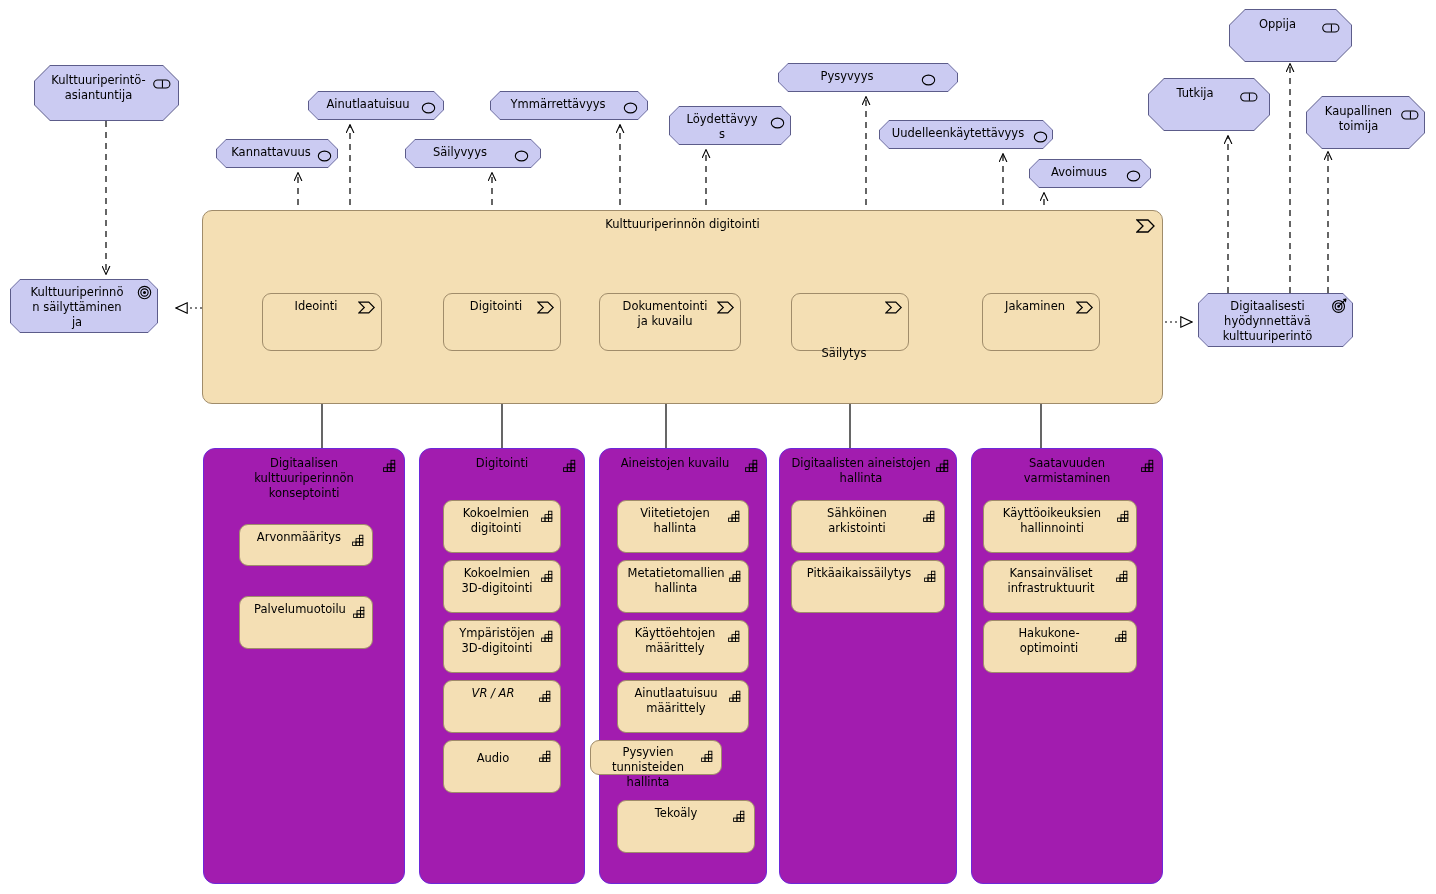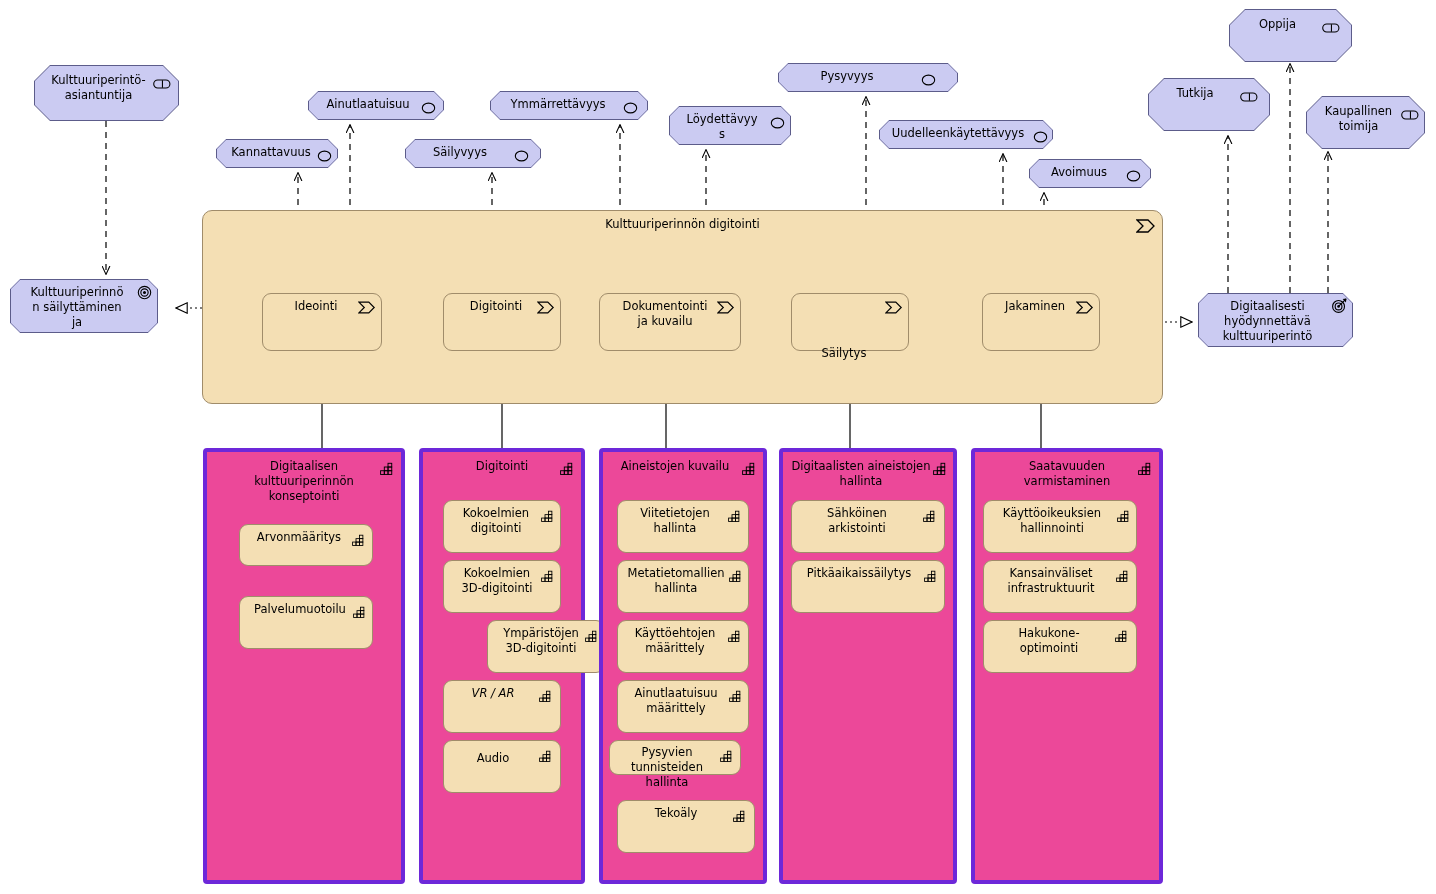--- a/index.html
+++ b/index.html
@@ -65,23 +65,23 @@
     background:#f4dfb4;
     border:1px solid #a08c6a;
     border-radius:10px;
   }
   .proc{
     background:#f4dfb4;
     border:1px solid #a08c6a;
     border-radius:9px;
   }
   .capgroup{
-    background:#ec4899;
-    border:4px solid #6d28d9;
-    border-radius:4px;
+    background:#a21caf;
+    border:1px solid #6d28d9;
+    border-radius:12px;
   }
   .cap{
     background:#f4dfb4;
     border:1px solid #a08c6a;
     border-radius:9px;
   }
 
   .svglayer{position:absolute;left:0;top:0;width:1436px;height:894px;pointer-events:none;}
 </style>
 </head>
@@ -427,21 +427,21 @@
       <svg width="13" height="12" viewBox="0 0 15 14">
           <rect x="0.6" y="9.4" width="4" height="4" fill="none" stroke="#000" stroke-width="1"></rect>
           <rect x="4.6" y="9.4" width="4" height="4" fill="none" stroke="#000" stroke-width="1"></rect>
           <rect x="8.6" y="9.4" width="4" height="4" fill="none" stroke="#000" stroke-width="1"></rect>
           <rect x="4.6" y="5.4" width="4" height="4" fill="none" stroke="#000" stroke-width="1"></rect>
           <rect x="8.6" y="5.4" width="4" height="4" fill="none" stroke="#000" stroke-width="1"></rect>
           <rect x="8.6" y="1.4" width="4" height="4" fill="none" stroke="#000" stroke-width="1"></rect>
         </svg>
     </span>
   </div>
-  <div class="node cap" style="left:443px;top:620px;width:118px;height:53px;margin-left:44px;">
+  <div class="node cap" style="left:443px;top:620px;width:118px;height:53px;">
     <div class="lbl" style="top:5px;font-size:11.5px;white-space:pre-line;padding:0 14px 0 4px;">Ympäristöjen
 3D-digitointi</div>
     <span class="icon" style="right:6px;top:6px;">
       <svg width="13" height="12" viewBox="0 0 15 14">
           <rect x="0.6" y="9.4" width="4" height="4" fill="none" stroke="#000" stroke-width="1"></rect>
           <rect x="4.6" y="9.4" width="4" height="4" fill="none" stroke="#000" stroke-width="1"></rect>
           <rect x="8.6" y="9.4" width="4" height="4" fill="none" stroke="#000" stroke-width="1"></rect>
           <rect x="4.6" y="5.4" width="4" height="4" fill="none" stroke="#000" stroke-width="1"></rect>
           <rect x="8.6" y="5.4" width="4" height="4" fill="none" stroke="#000" stroke-width="1"></rect>
           <rect x="8.6" y="1.4" width="4" height="4" fill="none" stroke="#000" stroke-width="1"></rect>
@@ -537,21 +537,21 @@
       <svg width="13" height="12" viewBox="0 0 15 14">
           <rect x="0.6" y="9.4" width="4" height="4" fill="none" stroke="#000" stroke-width="1"></rect>
           <rect x="4.6" y="9.4" width="4" height="4" fill="none" stroke="#000" stroke-width="1"></rect>
           <rect x="8.6" y="9.4" width="4" height="4" fill="none" stroke="#000" stroke-width="1"></rect>
           <rect x="4.6" y="5.4" width="4" height="4" fill="none" stroke="#000" stroke-width="1"></rect>
           <rect x="8.6" y="5.4" width="4" height="4" fill="none" stroke="#000" stroke-width="1"></rect>
           <rect x="8.6" y="1.4" width="4" height="4" fill="none" stroke="#000" stroke-width="1"></rect>
         </svg>
     </span>
   </div>
-  <div class="node cap" style="left:609px;top:740px;width:132px;height:35px;text-decoration:underline;">
+  <div class="node cap" style="left:590px;top:740px;width:132px;height:35px;text-decoration:underline;">
     <div class="lbl" style="top:4px;font-size:11.5px;white-space:pre-line;padding:0 20px 0 4px;">Pysyvien
 tunnisteiden
 hallinta</div>
     <span class="icon" style="right:7px;top:6px;">
       <svg width="13" height="12" viewBox="0 0 15 14">
           <rect x="0.6" y="9.4" width="4" height="4" fill="none" stroke="#000" stroke-width="1"></rect>
           <rect x="4.6" y="9.4" width="4" height="4" fill="none" stroke="#000" stroke-width="1"></rect>
           <rect x="8.6" y="9.4" width="4" height="4" fill="none" stroke="#000" stroke-width="1"></rect>
           <rect x="4.6" y="5.4" width="4" height="4" fill="none" stroke="#000" stroke-width="1"></rect>
           <rect x="8.6" y="5.4" width="4" height="4" fill="none" stroke="#000" stroke-width="1"></rect>

